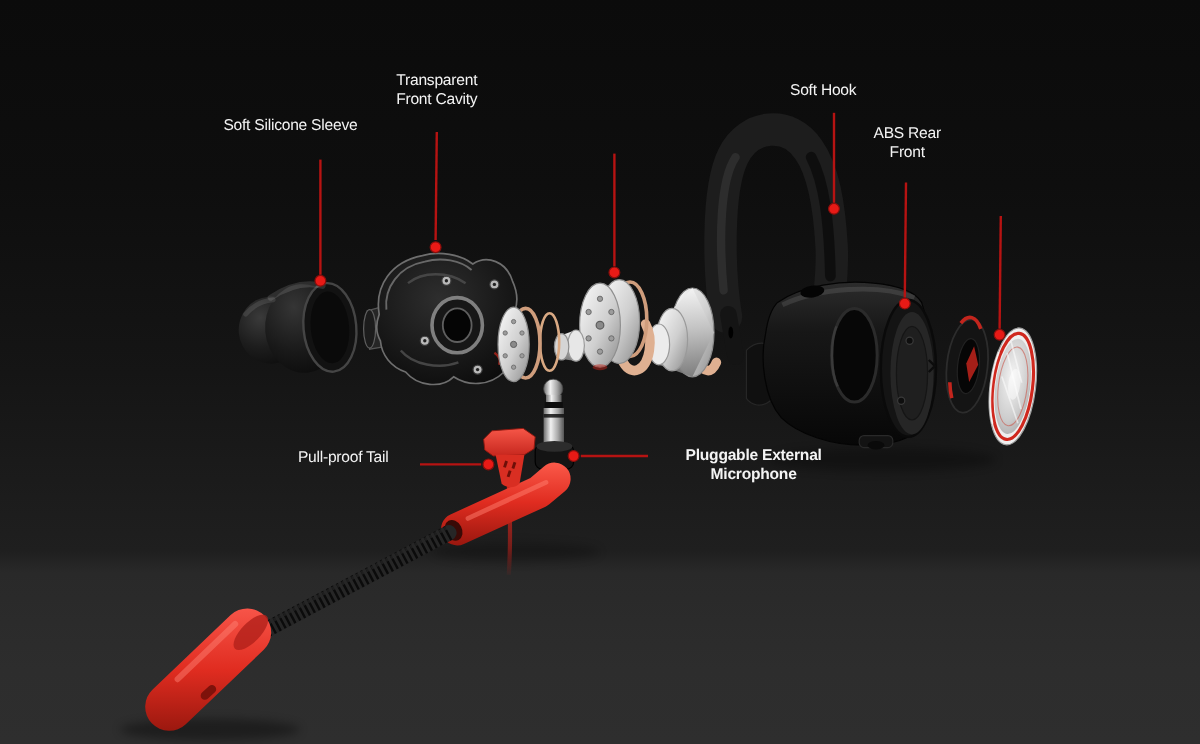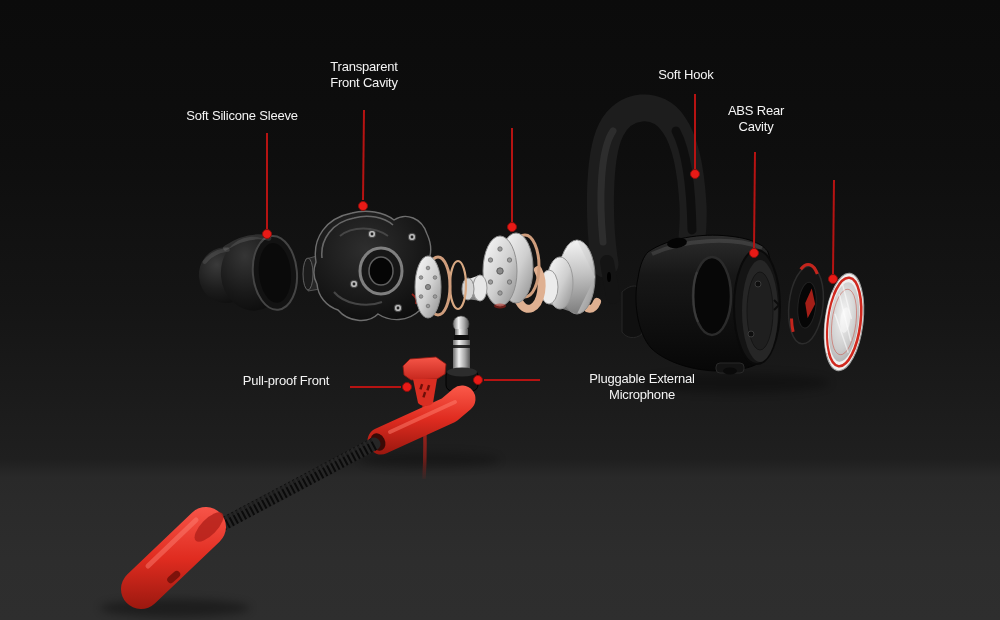--- a/index.html
+++ b/index.html
@@ -16,27 +16,27 @@
     width:200px;
     color:#f4f4f4;
     font-size:13px;
     line-height:1.2;
     text-align:center;
     letter-spacing:-0.2px;
     white-space:pre-line;
     user-select:none;
   }
   #lbl-transparent-front-cavity{left:264px;top:59px;}
-  #lbl-soft-silicone-sleeve{left:142px;top:108px;}
+  #lbl-soft-silicone-sleeve{left:142px;top:96px;}
   #lbl-dual-drive-unit{left:424px;top:101px;}
   #lbl-soft-hook{left:586px;top:67px;}
   #lbl-abs-rear-cavity{left:656px;top:103px;}
   #lbl-rear-cavity-decoration{left:756px;top:130px;}
   #lbl-pull-proof-tail{left:186px;top:373px;}
-  #lbl-pluggable-external-microphone{left:542px;top:371px;}
+  #lbl-pluggable-external-microphone{left:528px;top:371px;font-weight:bold;}
 </style>
 </head>
 <body>
 
 <div class="stage">
 
 <svg width="1000" height="620" viewBox="0 0 1000 620">
   <defs>
     <radialGradient id="tipGrad" cx="35%" cy="30%" r="80%">
       <stop offset="0%" stop-color="#3a3a3a"></stop>
@@ -280,17 +280,17 @@
     <circle cx="407" cy="387" r="4.5"></circle>
     <circle cx="478" cy="380" r="4.5"></circle>
   </g>
 </svg>
 
   <div class="label" id="lbl-soft-silicone-sleeve">Soft Silicone Sleeve</div>
   <div class="label" id="lbl-transparent-front-cavity">Transparent
 Front Cavity</div>
   <div class="label" id="lbl-soft-hook">Soft Hook</div>
   <div class="label" id="lbl-abs-rear-cavity">ABS Rear
-Cavity</div>
-  <div class="label" id="lbl-pull-proof-tail">Pull-proof Front</div>
+Front</div>
+  <div class="label" id="lbl-pull-proof-tail">Pull-proof Tail</div>
   <div class="label" id="lbl-pluggable-external-microphone">Pluggable External
 Microphone</div>
 </div>
 
 </body></html>

